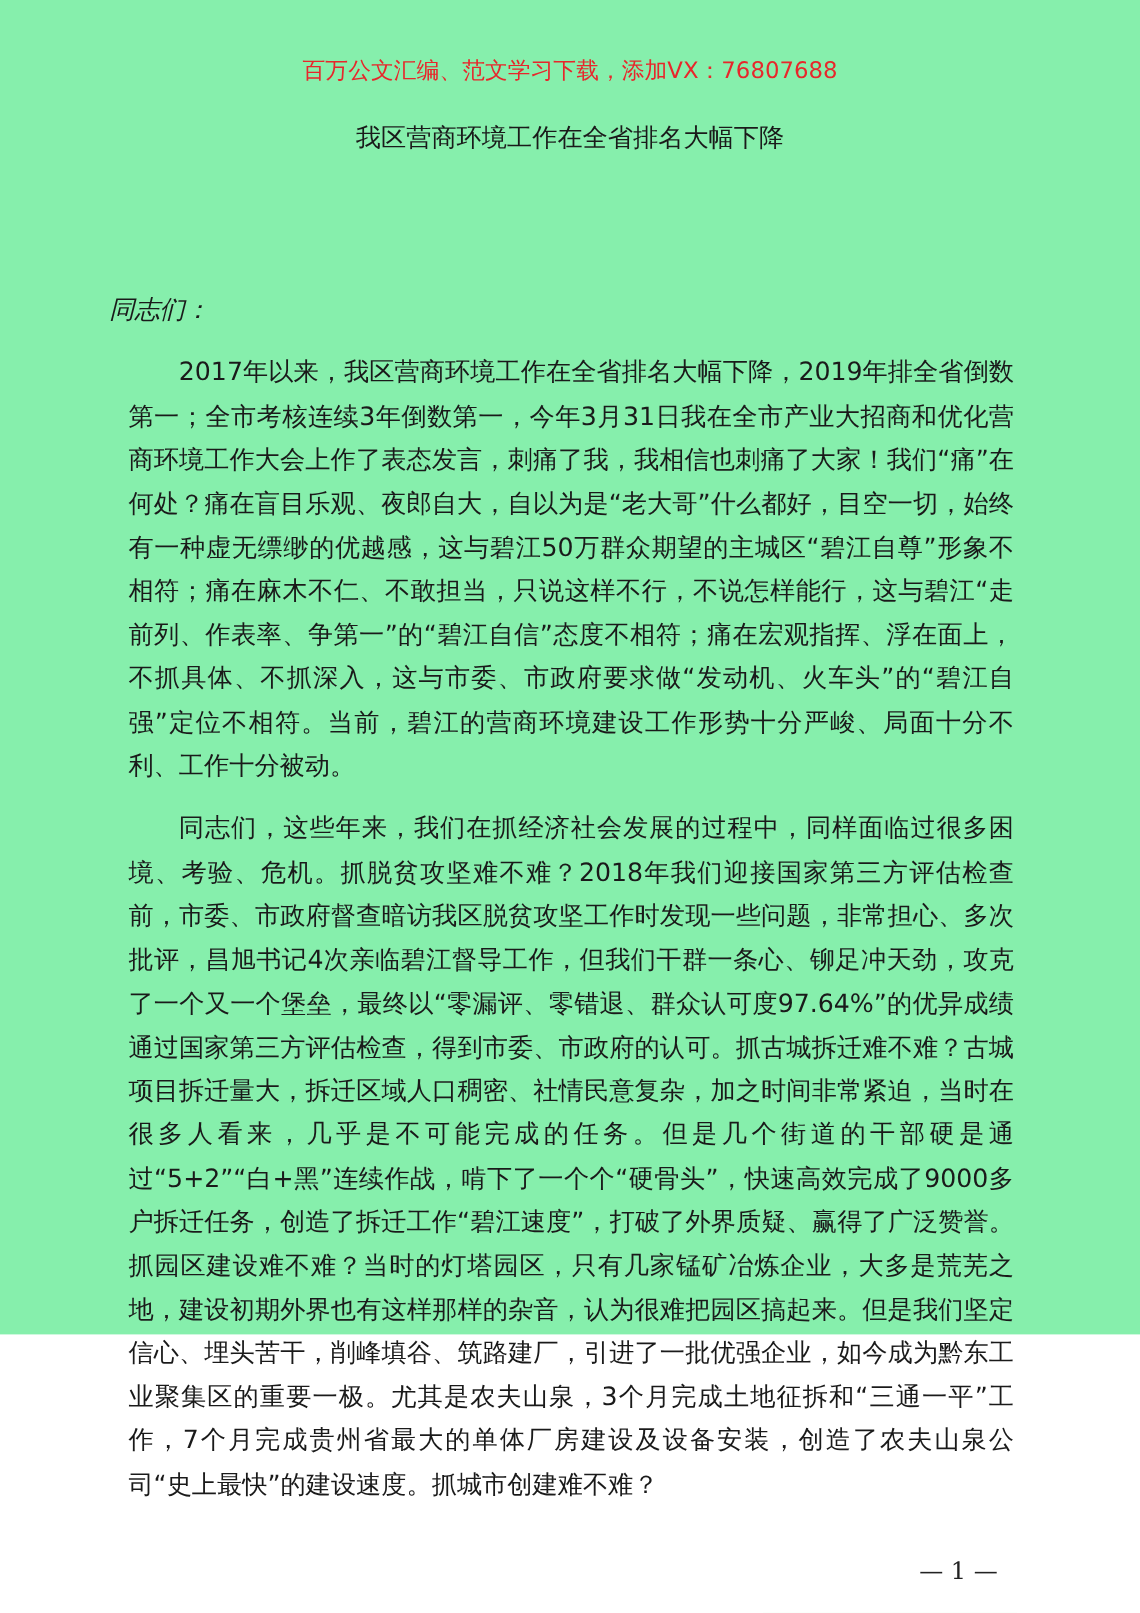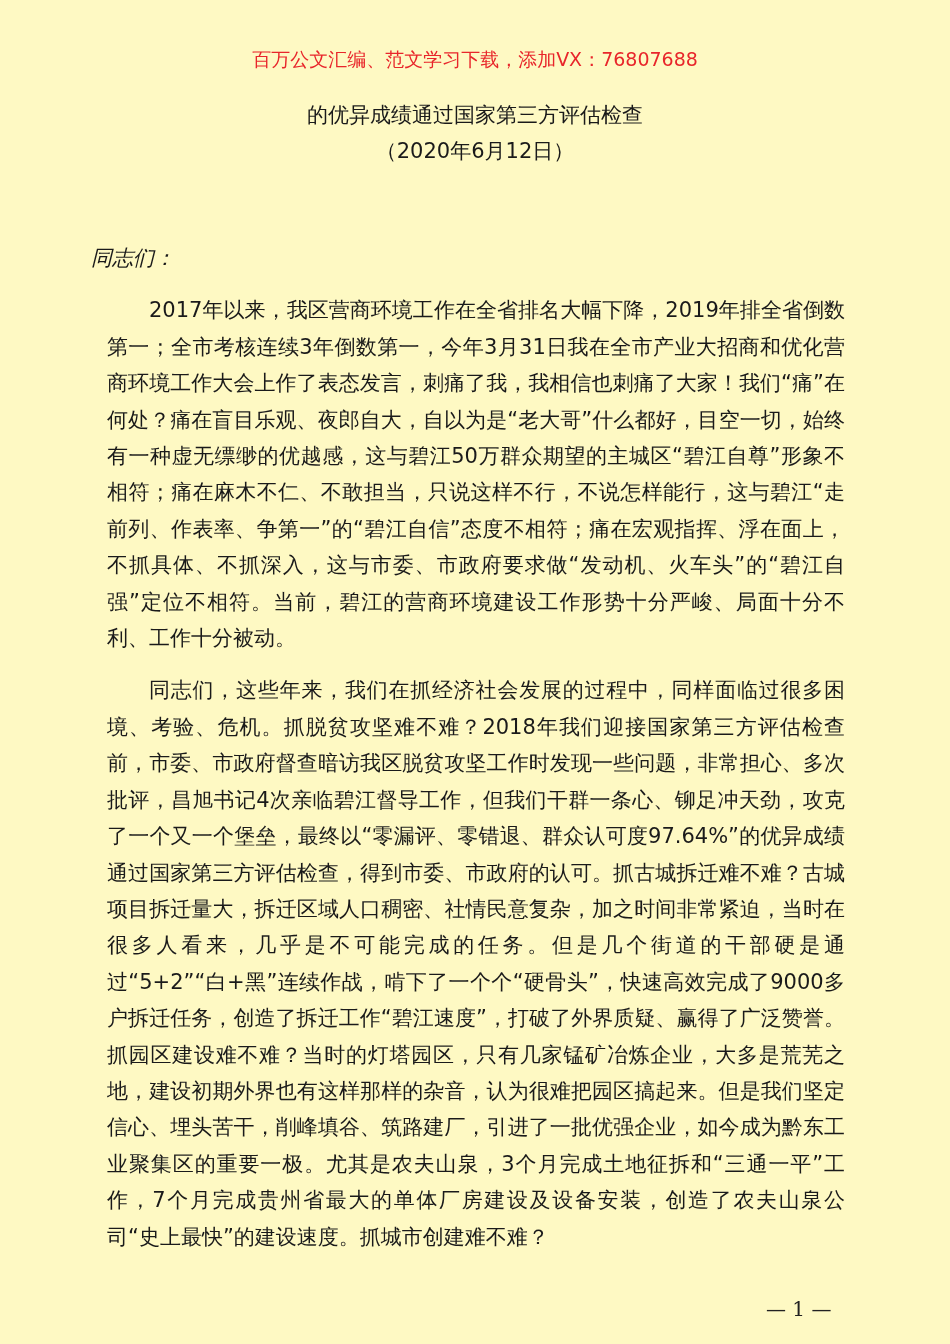--- a/index.html
+++ b/index.html
@@ -12,22 +12,22 @@
       height: 1344px;
       position: relative;
       overflow: hidden;
       font-family: "DejaVu Sans", "Liberation Sans", sans-serif;
       color: #1a1a1a;
     }
     .page {
       position: absolute;
       left: 0; top: 0;
       width: 950px;
-      height: 1344px;
-      background: #fef9c3;
+      height: 1112px;
+      background: #86efac;
     }
     .watermark-header {
       position: absolute;
       top: 44px;
       left: 0;
       width: 950px;
       text-align: center;
       font-size: 19px;
       color: #e8262b;
       letter-spacing: 0px;
@@ -72,22 +72,21 @@
     }
   </style>
 </head>
 <body>
 
 <div class="page">
 
   <div class="watermark-header">百万公文汇编、范文学习下载，添加VX：76807688</div>
 
   <div class="title-block">
-    <div>的优异成绩通过国家第三方评估检查</div>
-    <div>（2020年6月12日）</div>
+    <div>我区营商环境工作在全省排名大幅下降</div>
   </div>
 
   <div class="body-text">
     <p class="salutation">同志们：</p>
     <p class="para">2017年以来，我区营商环境工作在全省排名大幅下降，2019年排全省倒数第一；全市考核连续3年倒数第一，今年3月31日我在全市产业大招商和优化营商环境工作大会上作了表态发言，刺痛了我，我相信也刺痛了大家！我们“痛”在何处？痛在盲目乐观、夜郎自大，自以为是“老大哥”什么都好，目空一切，始终有一种虚无缥缈的优越感，这与碧江50万群众期望的主城区“碧江自尊”形象不相符；痛在麻木不仁、不敢担当，只说这样不行，不说怎样能行，这与碧江“走前列、作表率、争第一”的“碧江自信”态度不相符；痛在宏观指挥、浮在面上，不抓具体、不抓深入，这与市委、市政府要求做“发动机、火车头”的“碧江自强”定位不相符。当前，碧江的营商环境建设工作形势十分严峻、局面十分不利、工作十分被动。</p>
     <p class="para">同志们，这些年来，我们在抓经济社会发展的过程中，同样面临过很多困境、考验、危机。抓脱贫攻坚难不难？2018年我们迎接国家第三方评估检查前，市委、市政府督查暗访我区脱贫攻坚工作时发现一些问题，非常担心、多次批评，昌旭书记4次亲临碧江督导工作，但我们干群一条心、铆足冲天劲，攻克了一个又一个堡垒，最终以“零漏评、零错退、群众认可度97.64%”的优异成绩通过国家第三方评估检查，得到市委、市政府的认可。抓古城拆迁难不难？古城项目拆迁量大，拆迁区域人口稠密、社情民意复杂，加之时间非常紧迫，当时在很多人看来，几乎是不可能完成的任务。但是几个街道的干部硬是通过“5+2”“白+黑”连续作战，啃下了一个个“硬骨头”，快速高效完成了9000多户拆迁任务，创造了拆迁工作“碧江速度”，打破了外界质疑、赢得了广泛赞誉。抓园区建设难不难？当时的灯塔园区，只有几家锰矿冶炼企业，大多是荒芜之地，建设初期外界也有这样那样的杂音，认为很难把园区搞起来。但是我们坚定信心、埋头苦干，削峰填谷、筑路建厂，引进了一批优强企业，如今成为黔东工业聚集区的重要一极。尤其是农夫山泉，3个月完成土地征拆和“三通一平”工作，7个月完成贵州省最大的单体厂房建设及设备安装，创造了农夫山泉公司“史上最快”的建设速度。抓城市创建难不难？</p>
   </div>
 
   <div class="page-number">— 1 —</div>
 

